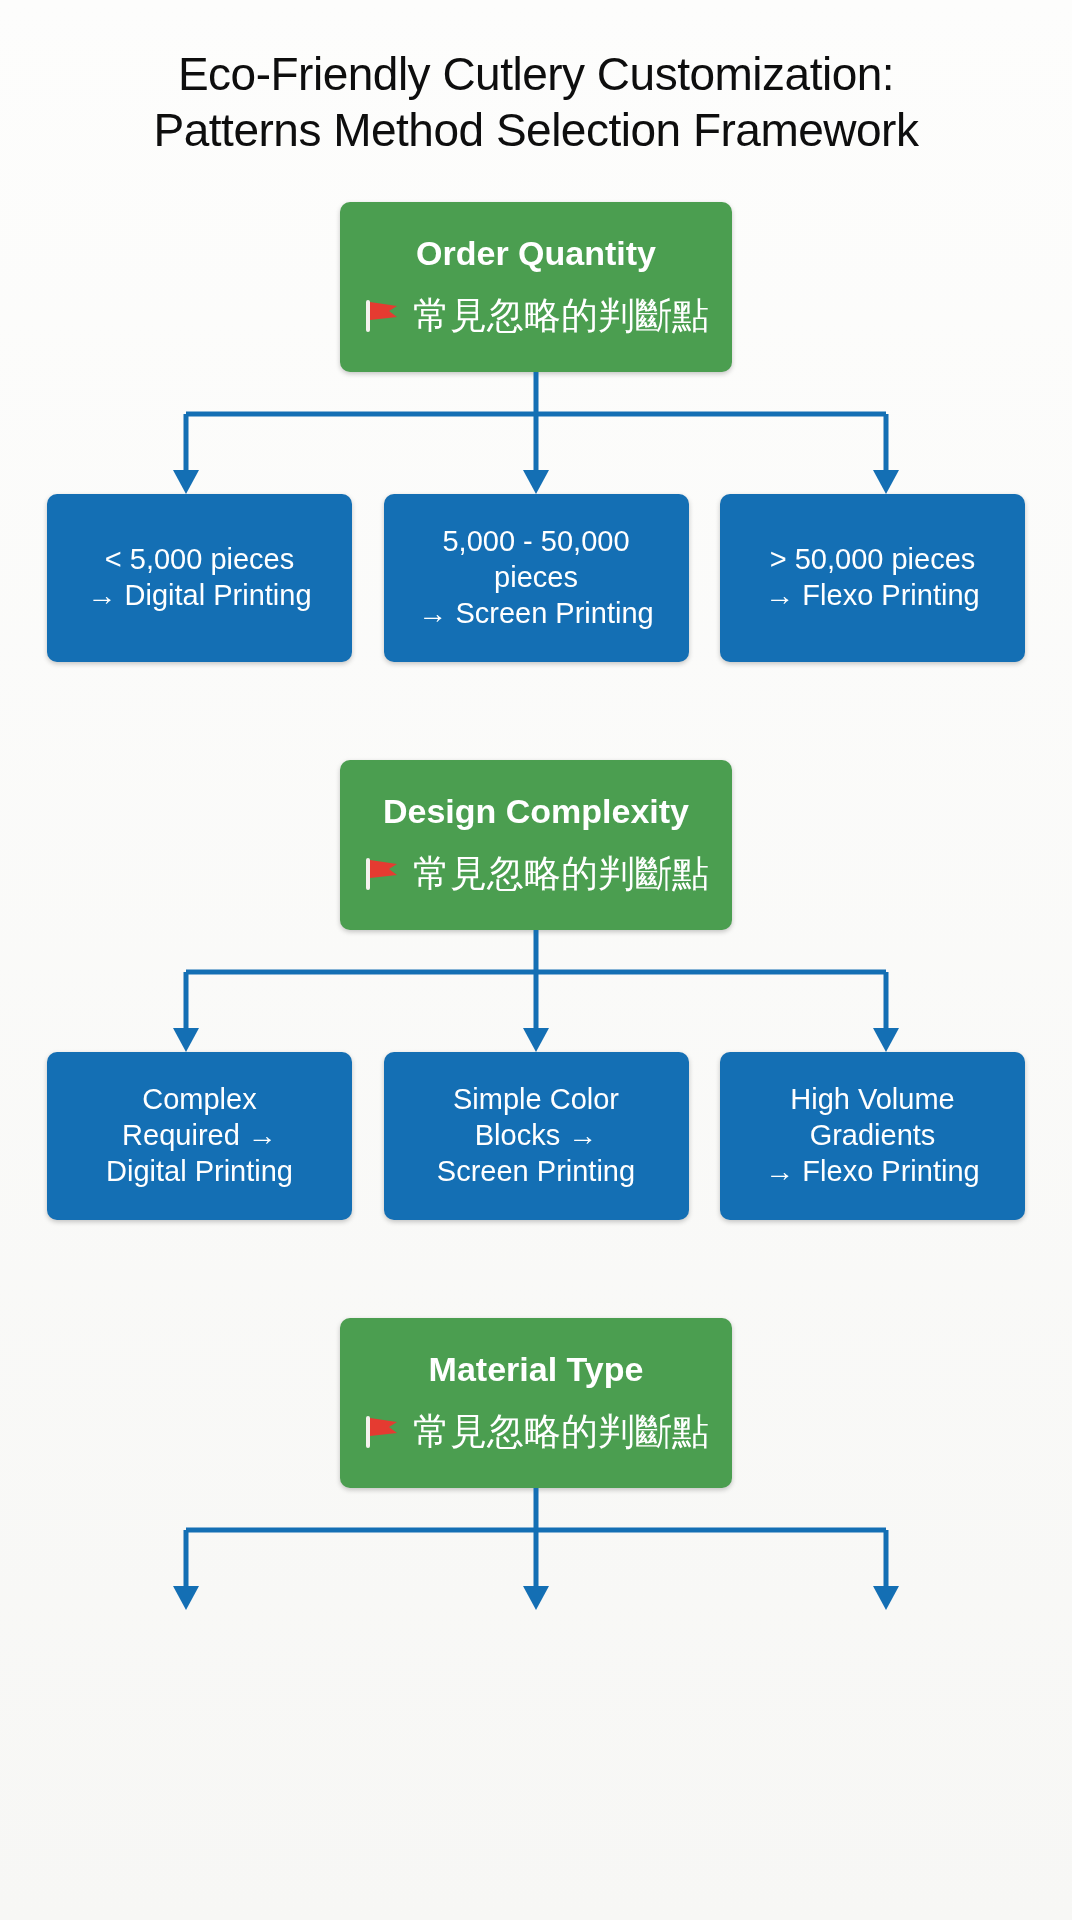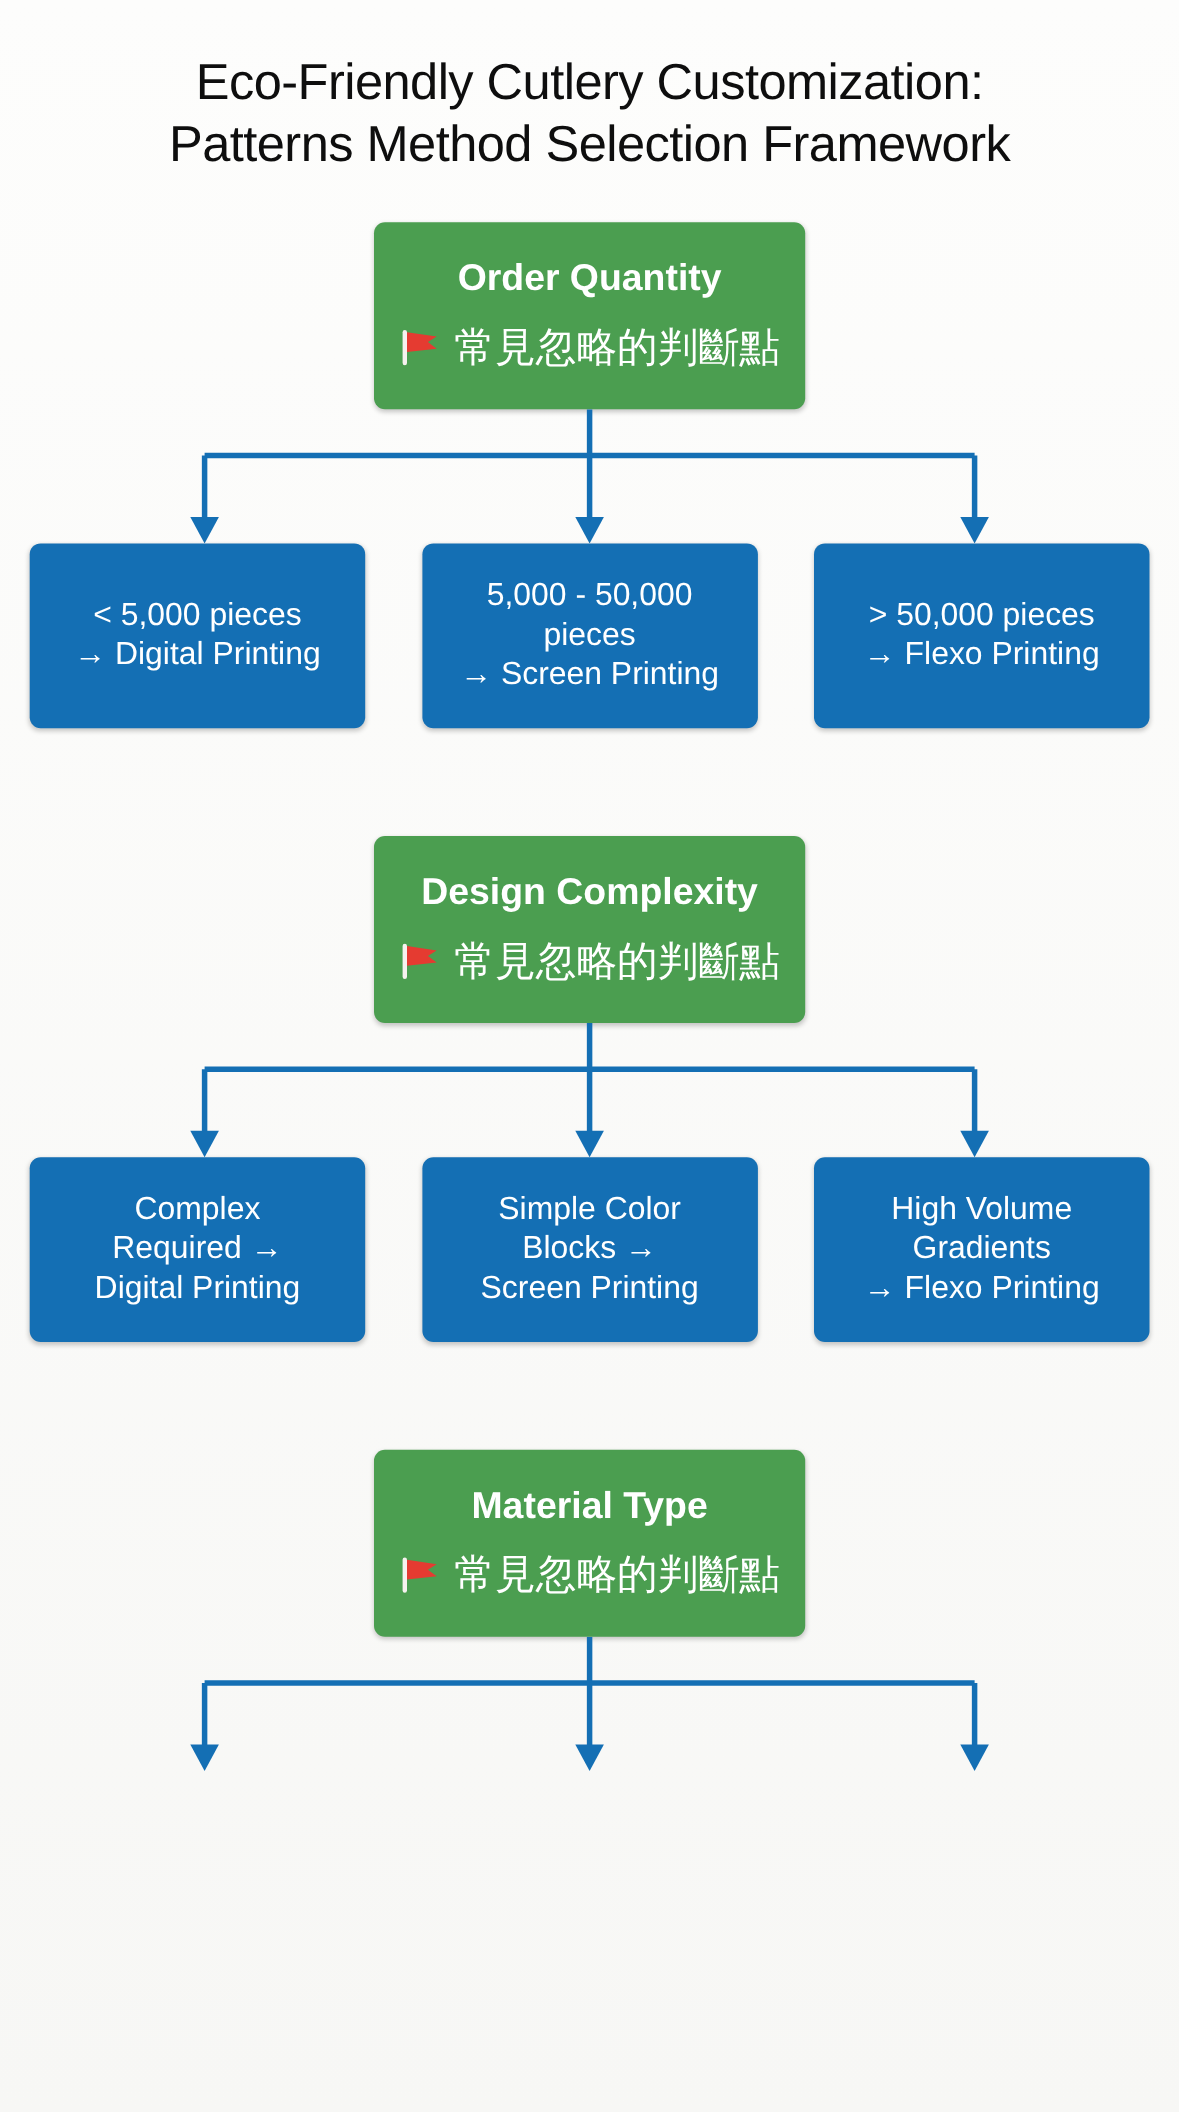--- a/index.html
+++ b/index.html
@@ -54,21 +54,21 @@
     gap: 12px;
     color: #ffffff;
     font-size: 37px;
   }
   .flag { width: 38px; height: 36px; flex: 0 0 auto; }
   .connector { display: block; width: 1072px; height: 122px; }
   .branches {
     display: flex;
     justify-content: space-between;
     align-items: flex-start;
-    padding: 0 27px;
+    padding: 0 47px;
   }
   .branch {
     width: 305px;
     min-height: 168px;
     background: #146fb4;
     border-radius: 10px;
     box-shadow: 0 2px 5px rgba(0,0,0,0.22);
     display: flex;
     align-items: center;
     justify-content: center;

